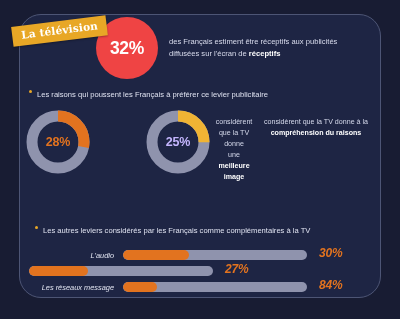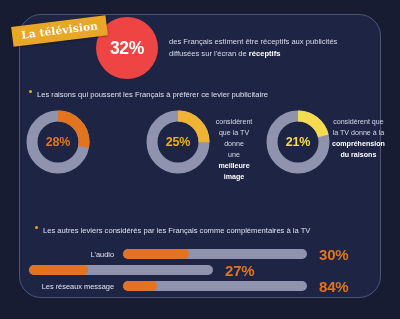--- a/index.html
+++ b/index.html
@@ -162,23 +162,24 @@
 
   
   .bars {
     position: absolute;
     left: 29px;
     top: 248px;
     width: 320px;
   }
   .bar-row {
     display: flex;
-    align-items: center;
+    align-items: flex-end;
     height: 12px;
     margin-bottom: 4px;
+    font-style: italic;
   }
   .bar-label {
     width: 85px;
     text-align: right;
     padding-right: 9px;
     font-size: 7.4px;
     color: #e2e5f2;
     white-space: nowrap;
   }
   .bar-track {
@@ -191,21 +192,21 @@
   }
   .bar-fill {
     position: absolute;
     left: 0; top: 0;
     height: 10px;
     background: #e2731f;
     border-radius: 5px;
   }
   .bar-value {
     margin-left: 12px;
-    font-size: 15px;
+    font-size: 12px;
     font-weight: 700;
     color: #e2731f;
     letter-spacing: -0.2px;
   }
 </style>
 </head>
 <body>
 
 <div id="infographic">
 
@@ -240,36 +241,29 @@
         <span class="donut-value" style="color:#e2731f">28%</span>
       </div>
     </div>
 
     <div class="donut-cell">
       <div class="donut-wrap">
         <svg width="68" height="68" viewBox="0 0 68 68">
           <circle cx="34" cy="34" r="26" fill="none" stroke="#8f93ad" stroke-width="11"></circle>
           <circle id="arc2" cx="34" cy="34" r="26" fill="none" stroke="#f0b434" stroke-width="11" stroke-dasharray="40.84 122.52"></circle>
         </svg>
-        <span class="donut-value" style="color:#eab308">25%</span>
+        <span class="donut-value" style="color:#c4b5fd">25%</span>
       </div>
       <div class="donut-caption">
         <span>considèrent que la TV donne</span><br>
         <span>une </span><b>meilleure image</b>
       </div>
     </div>
 
     <div class="donut-cell">
-      <div class="donut-wrap">
-        <svg width="68" height="68" viewBox="0 0 68 68">
-          <circle cx="34" cy="34" r="26" fill="none" stroke="#8f93ad" stroke-width="11"></circle>
-          <circle id="arc3" cx="34" cy="34" r="26" fill="none" stroke="#f5dc4e" stroke-width="11" stroke-dasharray="34.31 129.06"></circle>
-        </svg>
-        <span class="donut-value" style="color:#f5dc4e">21%</span>
-      </div>
       <div class="donut-caption">
         <span>considèrent que la TV donne à la</span><br>
         <b>compréhension du raisons</b>
       </div>
     </div>
 
   </div>
 
   <div class="bullet-row" id="bullet-levers">
     <span class="bullet-dot"></span>

